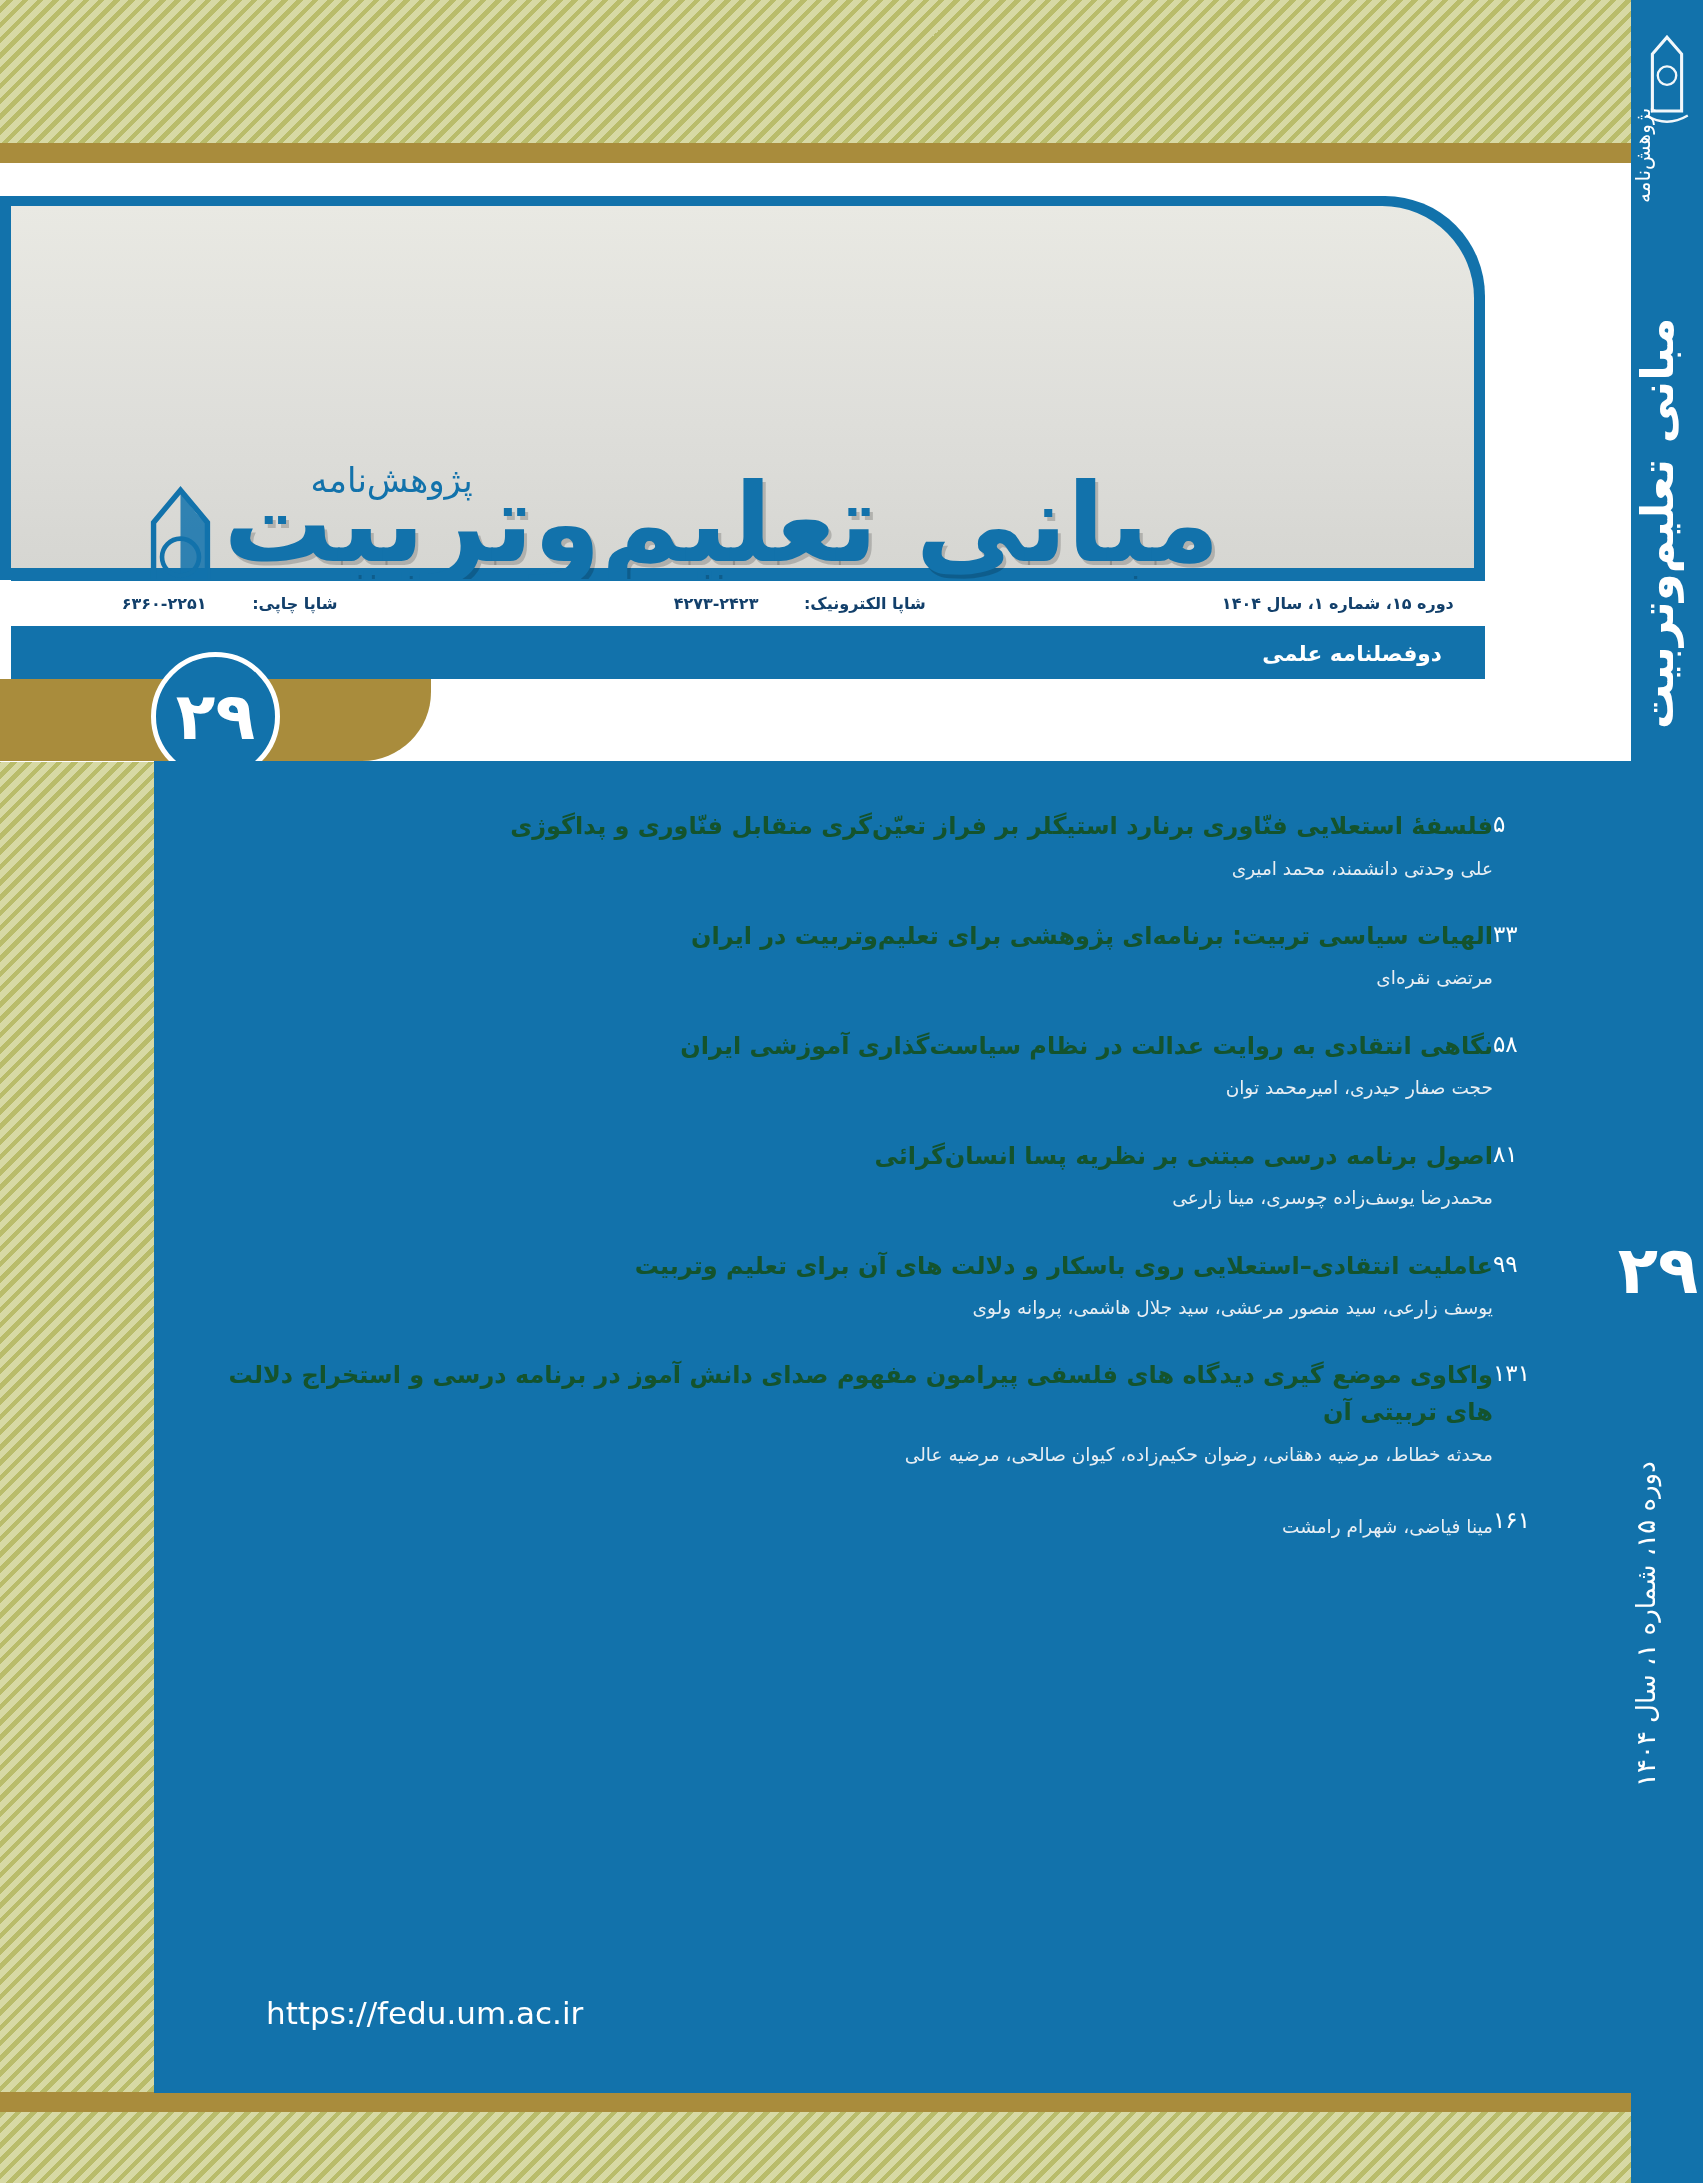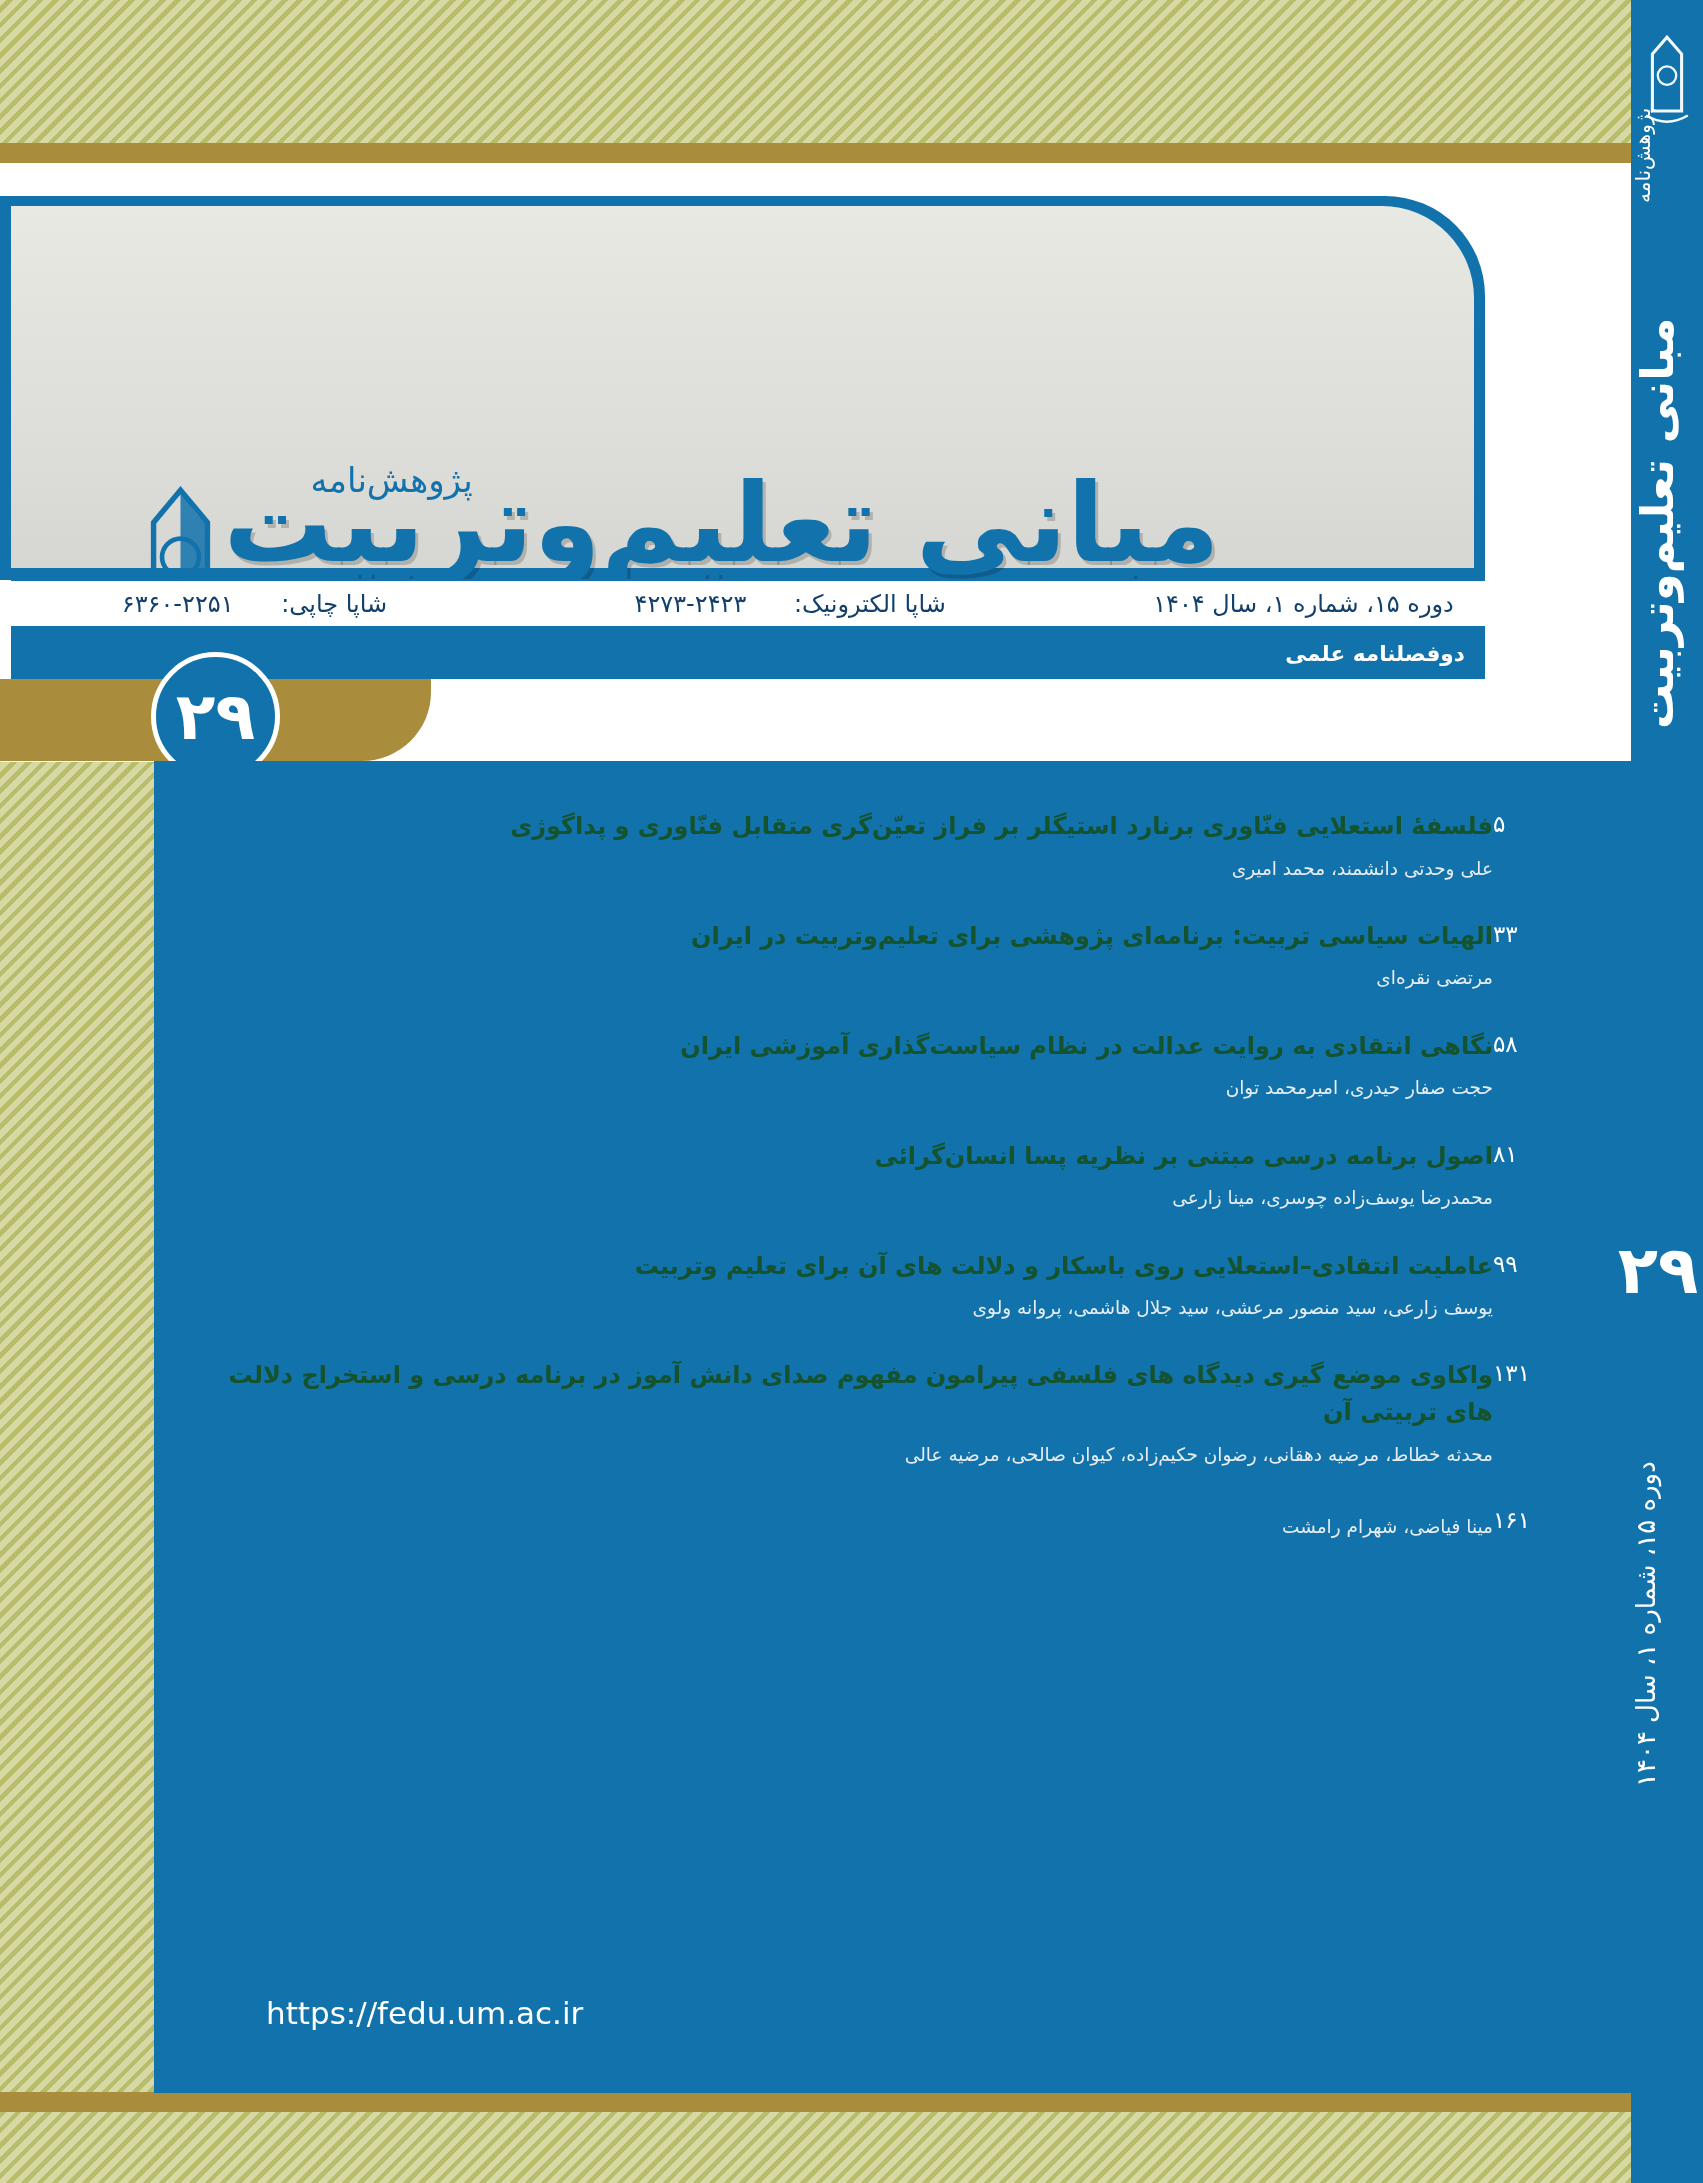--- a/index.html
+++ b/index.html
@@ -200,39 +200,39 @@
     background: #ffffff;
     border-top: 2.3px solid #1272ab;
     border-bottom: 2.3px solid #1272ab;
     display: flex;
     align-items: center;
     justify-content: space-between;
     padding: 0 31px;
     direction: rtl;
   }
   .infobar span {
-    font-size: 24px;
+    font-size: 16px;
     color: #13406b;
-    font-weight: normal;
+    font-weight: bold;
     white-space: nowrap;
     margin-left: 40px;
   }
 
   .issuebar {
     position: absolute;
     left: 10.8px;
     top: 628px;
     width: 1474px;
     height: 51px;
     background: #1272ab;
     color: #ffffff;
     display: flex;
     align-items: center;
     justify-content: flex-start;
-    padding: 0 20px;
+    padding: 0 43px;
     direction: rtl;
   }
   .issuebar span {
     font-size: 21.6px;
     font-weight: bold;
     white-space: nowrap;
   }
 
   
   .goldband {

